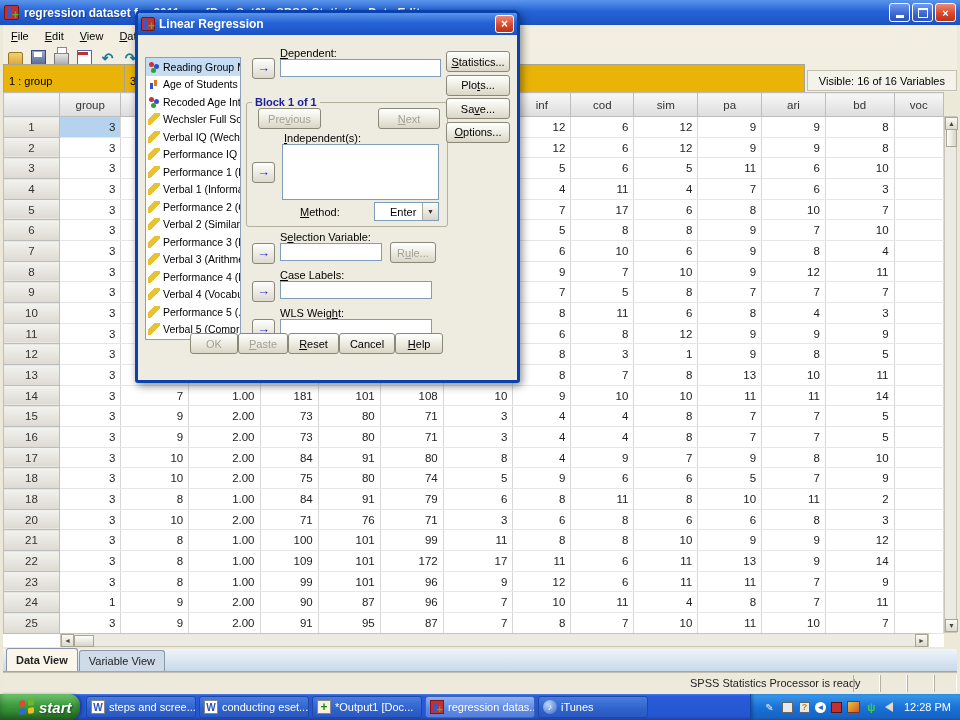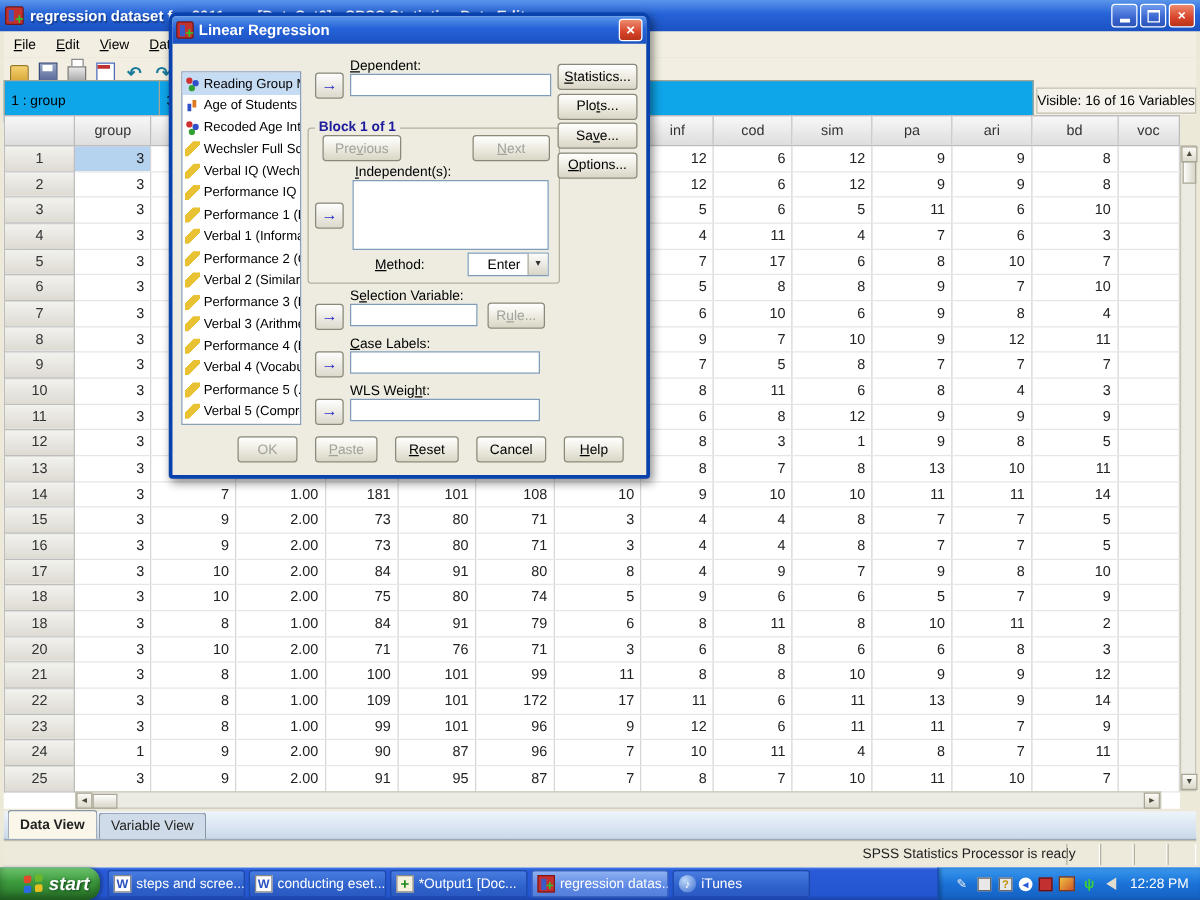--- a/index.html
+++ b/index.html
@@ -33,26 +33,26 @@
   .i-save{background:linear-gradient(180deg,#9aa8c8,#5a6a9a);border:1px solid #3a4a7a;height:13px;}
   .i-save::after{content:"";position:absolute;left:4px;top:2px;width:8px;height:5px;background:#fff;}
   .i-print{background:linear-gradient(180deg,#e8e8e8,#a8a8a8);border:1px solid #787878;height:11px;margin-top:3px;}
   .i-print::after{content:"";position:absolute;left:4px;top:-3px;width:8px;height:5px;background:#fff;border:1px solid #888;}
   .i-recall{background:#fff;border:1px solid #4a6ab8;height:13px;}
   .i-recall::after{content:"";position:absolute;left:2px;top:2px;width:10px;height:3px;background:#c03030;}
   .i-undo,.i-redo{color:#1a7a9a;font-size:14px;font-weight:bold;}
   .i-goto{background:linear-gradient(135deg,#f0e0a0,#c8a850);border:1px solid #907830;height:11px;margin-top:2px;}
   .cellref{position:absolute;left:3px;top:69px;width:954px;height:23px;background:#f2efe2;
     display:flex;align-items:center;font-size:11px;}
-  .crbox{height:34px;box-sizing:border-box;border:1px solid #a8a494;background:#0ea5e9;
+  .crbox{height:34px;box-sizing:border-box;border:1px solid #a8a494;background:#eab308;
     display:flex;align-items:center;padding:0 5px;}
   .crcell{width:127px;}
   .creditor{width:710px;border-left:none;}
   .vispanel{height:21px;box-sizing:border-box;border:1px solid #c2bfae;background:#f4f2ea;
-    display:flex;align-items:center;padding:0 0;margin-left:2px;white-space:nowrap;}
+    display:flex;align-items:center;padding:0 11px;margin-left:2px;white-space:nowrap;}
 
   
   .grid{position:absolute;left:3px;top:92px;width:941px;height:555px;background:#fff;overflow:hidden;}
   table{border-collapse:collapse;table-layout:fixed;}
   .grid th,.grid td{box-sizing:border-box;white-space:nowrap;overflow:hidden;padding:0 5px;}
   .grid thead th{height:24px;background:linear-gradient(180deg,#f7f7f7,#dddddd);
     border:1px solid #bdbdbd;font-weight:normal;font-size:11.5px;color:#333;text-align:center;}
   .grid tbody tr{height:20.68px;}
   .grid tbody th{background:linear-gradient(180deg,#f2f2ee,#dddad2);border:1px solid #bdbdbd;
     font-weight:normal;font-size:11.5px;color:#333;text-align:center;}
@@ -104,21 +104,21 @@
   .btn{box-sizing:border-box;background:linear-gradient(180deg,#ffffff,#eceadf 55%,#d9d6c6);
     border:1px solid #8a8878;border-radius:3px;font-size:11px;color:#000;
     display:flex;align-items:center;justify-content:center;font-family:"Liberation Sans",sans-serif;}
   .btn.disabled{color:#a2a29a;}
   .grpbox{position:absolute;left:108px;top:67px;width:200px;height:123px;
     border:1px solid #b4b09e;border-radius:3px;}
   .grplegend{position:absolute;left:114px;top:61px;background:#eeece1;padding:0 3px;
     font-weight:bold;color:#1c1c9c;font-size:11px;}
   .dlg-right{position:absolute;left:308px;top:16px;display:flex;flex-direction:column;gap:2.5px;}
   .dlg-right .btn{width:64px;height:21px;}
-  .dlg-bottom{position:absolute;left:52px;top:314px;display:flex;gap:14px;}
+  .dlg-bottom{position:absolute;left:52px;top:298px;display:flex;gap:0;}
   .dlg-bottom .btn{height:21px;padding:0 10px;min-width:48px;}
   .method-dd{position:absolute;left:236px;top:167px;width:65px;height:19px;background:#fff;
     border:1px solid #7f9db9;box-sizing:border-box;display:flex;align-items:center;
     font-size:11px;padding-left:15px;}
   .method-dd .dda{margin-left:auto;width:15px;height:100%;
     background:linear-gradient(180deg,#fdfdfb,#d8d5c8);border-left:1px solid #a8a595;
     font-size:7px;display:flex;align-items:center;justify-content:center;color:#333;}
 
   
   .tabsrow{position:absolute;left:3px;top:649px;width:954px;height:23px;

